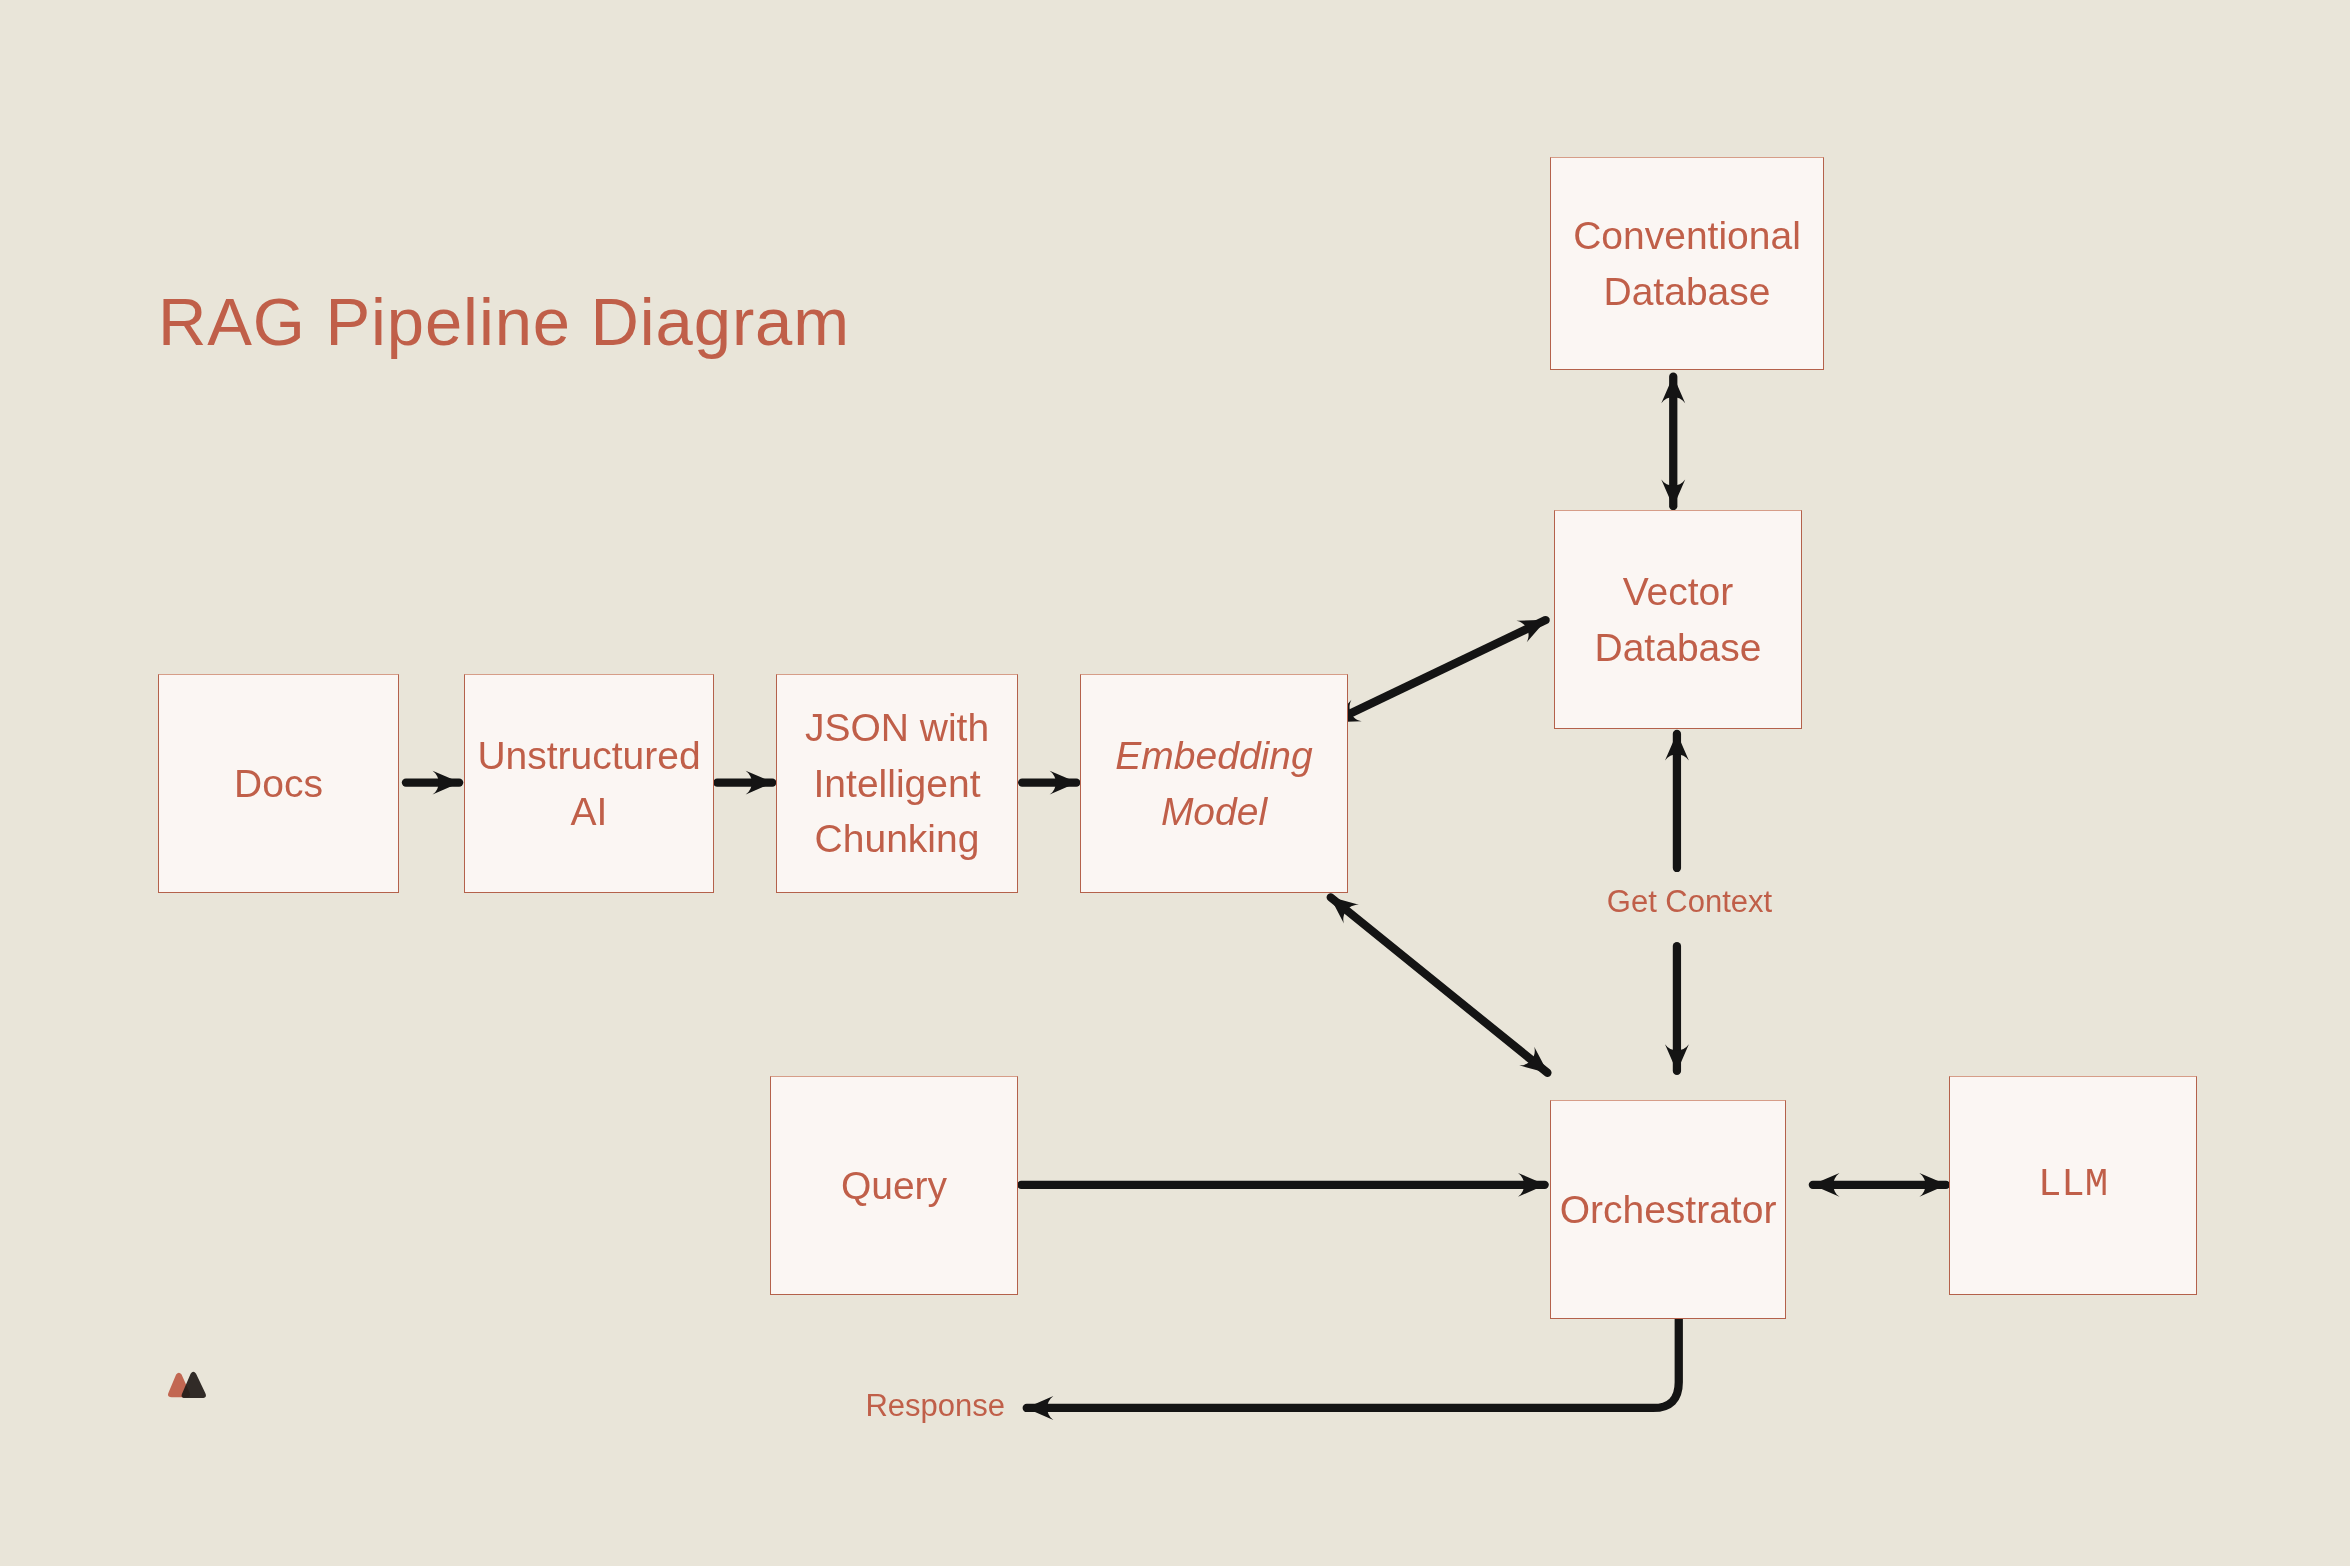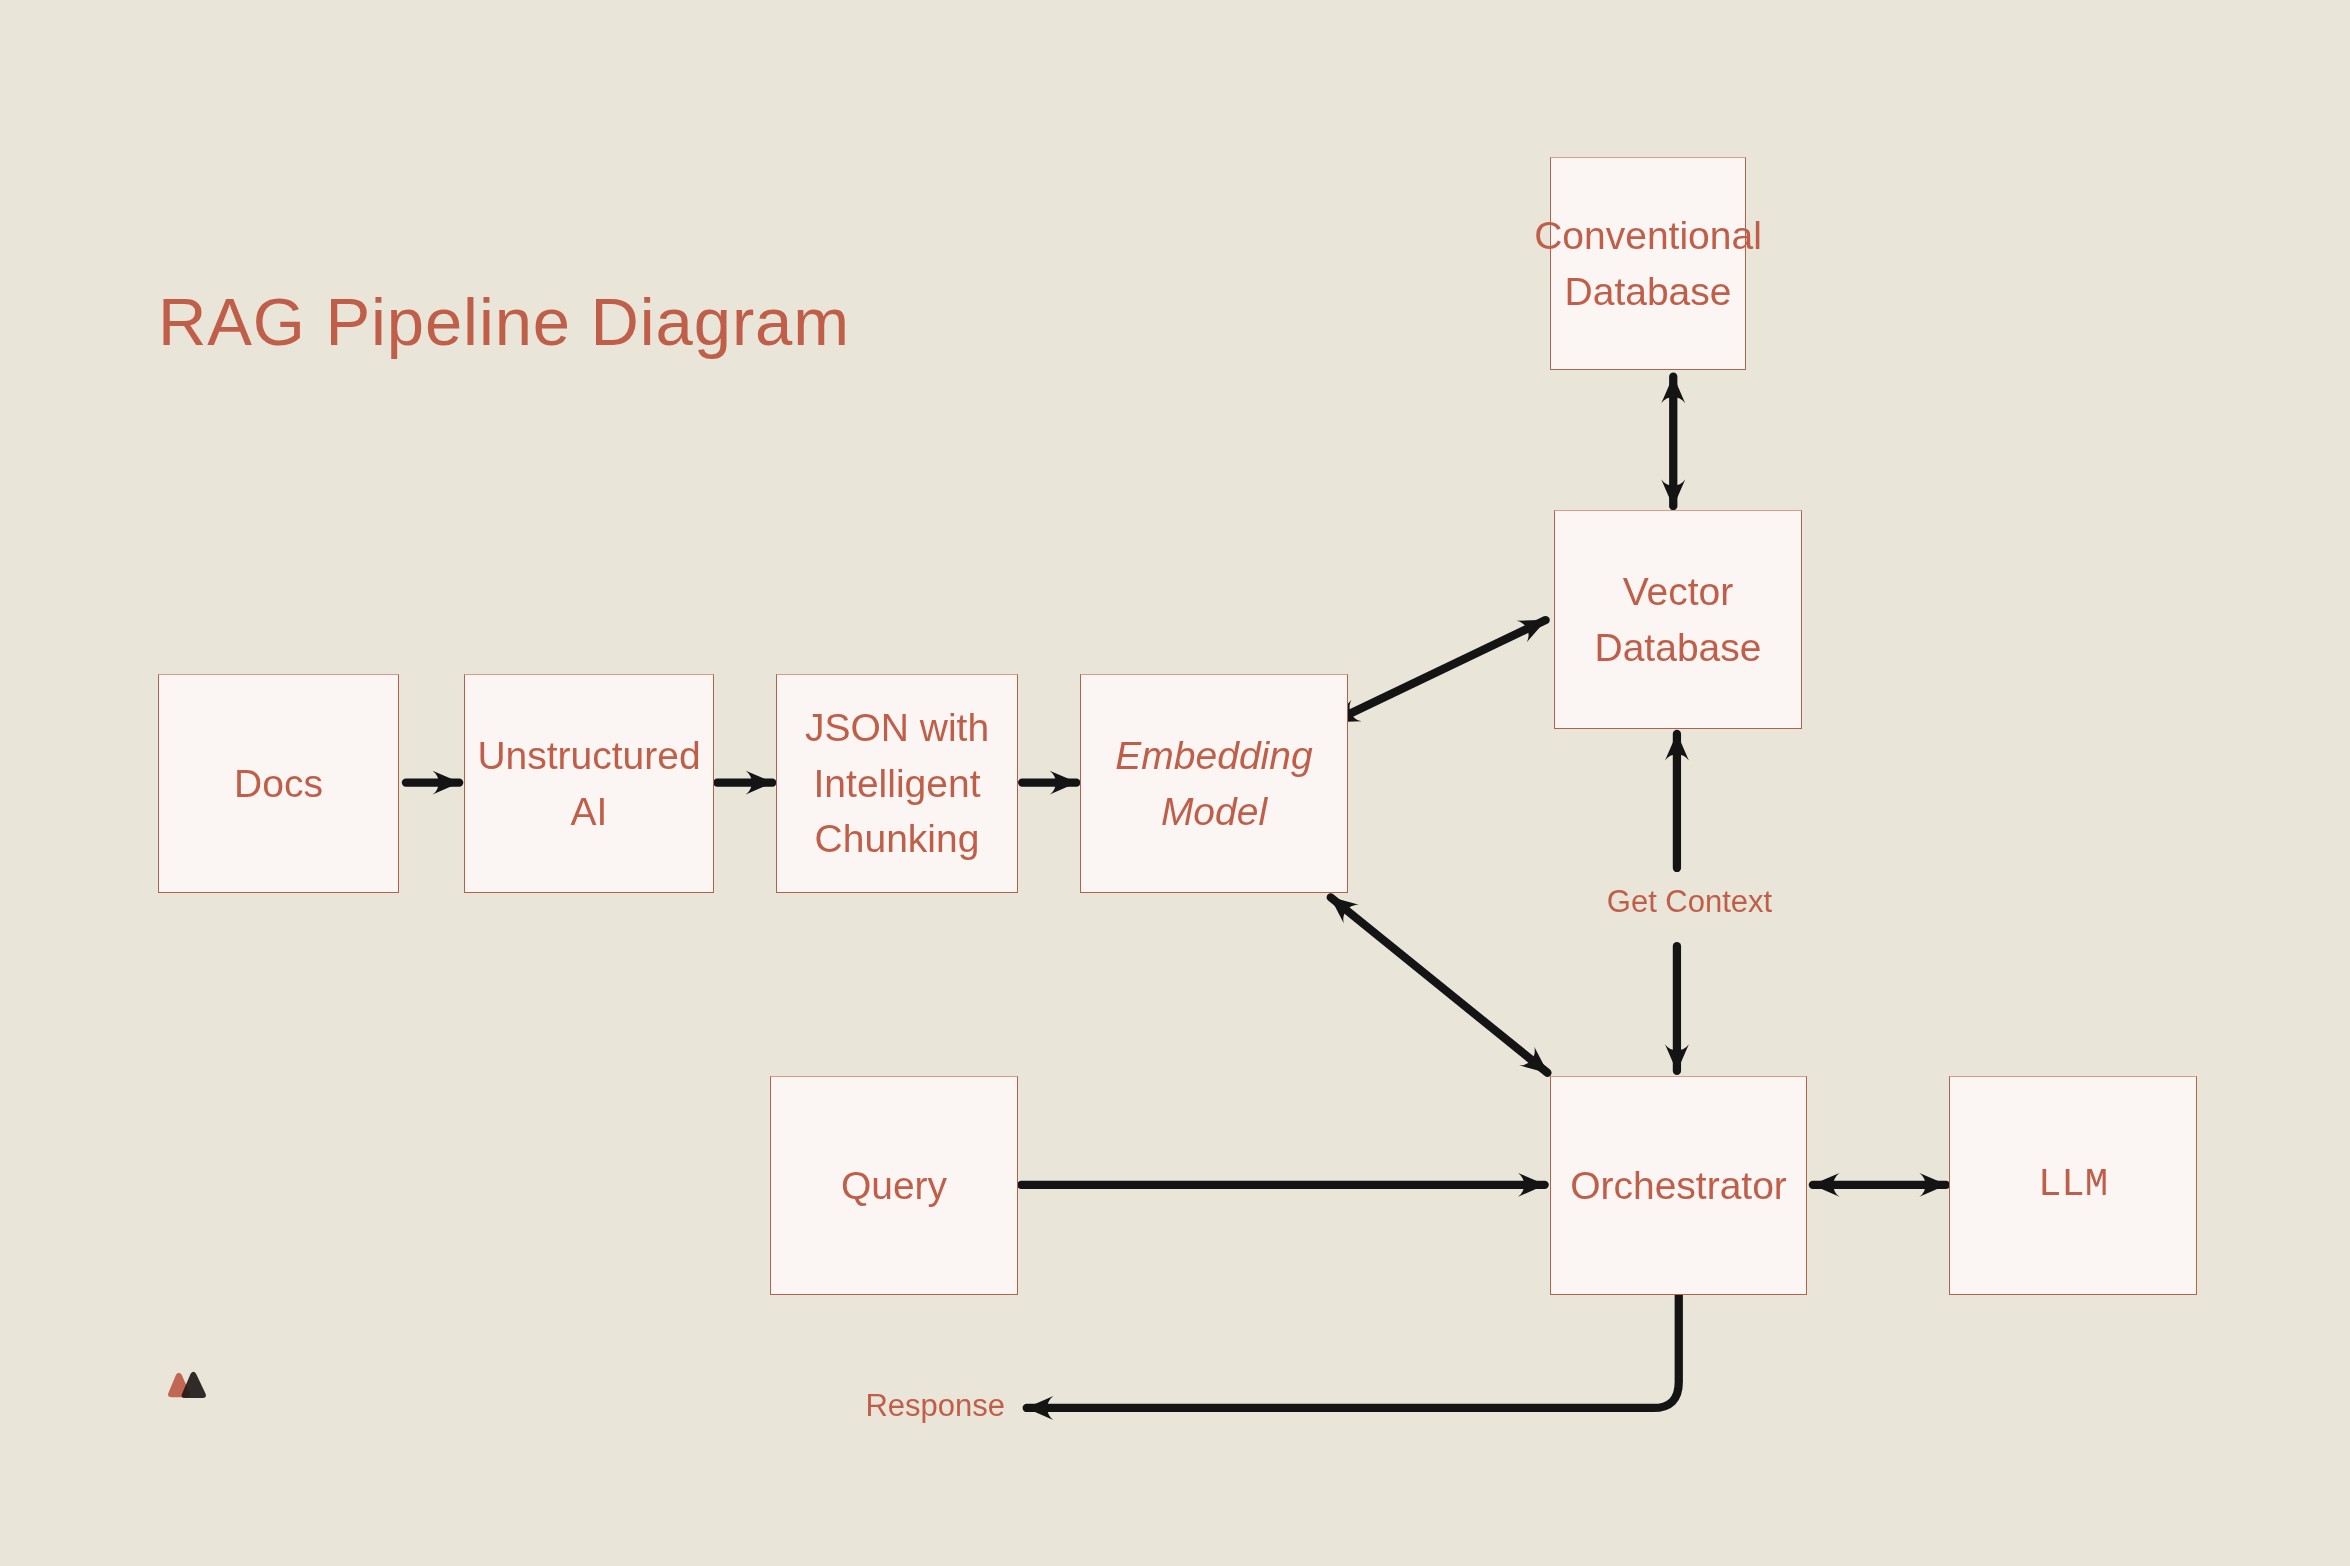--- a/index.html
+++ b/index.html
@@ -26,24 +26,24 @@
     text-align:center;
     color:#c05f49;
     font-size:39px;line-height:1.42;
     padding:0 13px;
   }
   
   .n-docs        {left:158px;  top:674px;  width:241px; height:219px;}
   .n-unstr       {left:464px;  top:674px;  width:250px; height:219px;}
   .n-json        {left:776px;  top:674px;  width:242px; height:219px;}
   .n-embed       {left:1080px; top:674px;  width:268px; height:219px;font-style:italic;}
-  .n-convdb      {left:1550px; top:157px;  width:196px; height:213px;}
+  .n-convdb      {left:1550px; top:157px;  width:274px; height:213px;}
   .n-vecdb       {left:1554px; top:510px;  width:248px; height:219px;}
   .n-query       {left:770px;  top:1076px; width:248px; height:219px;text-align:right;}
-  .n-orch        {left:1550px; top:1076px; width:257px; height:219px;}
+  .n-orch        {left:1550px; top:1100px; width:236px; height:219px;}
   .n-llm         {left:1949px; top:1076px; width:248px; height:219px;font-family:Liberation Mono, monospace;}
 
   .edge-label{
     position:absolute;color:#c05f49;font-size:31px;line-height:1.2;
     white-space:nowrap;
   }
   .lbl-getcontext{left:1552px;top:883px;width:275px;text-align:center;}
   .lbl-response {left:730px; top:1387px;width:275px;text-align:right;}
 
   svg.arrows{position:absolute;left:0;top:0;width:2351px;height:1567px;pointer-events:none;}

